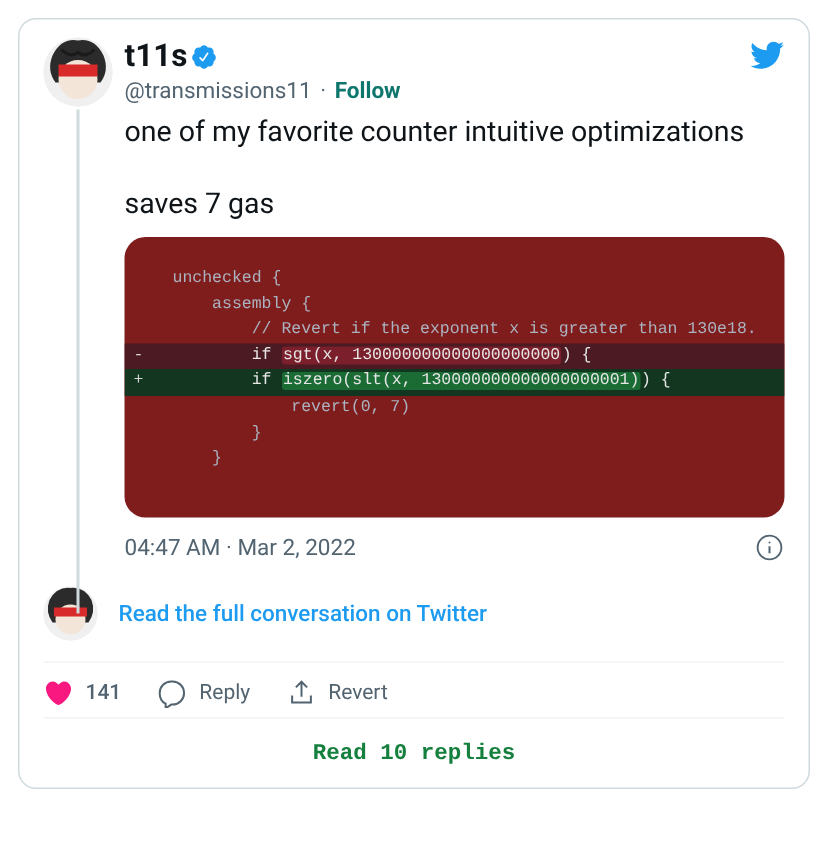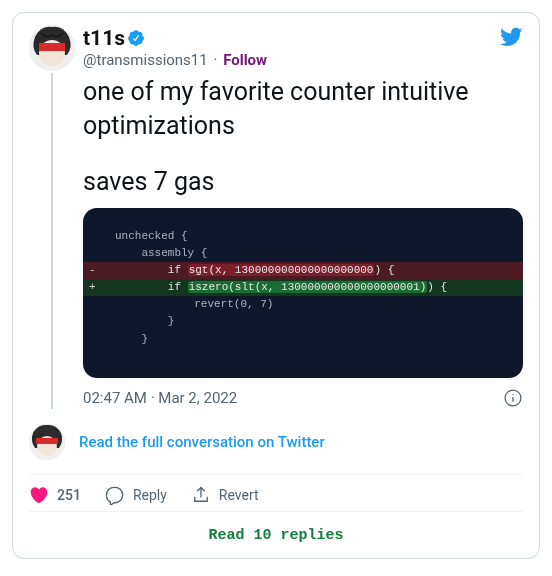--- a/index.html
+++ b/index.html
@@ -39,51 +39,51 @@
     background: #e6e6e6;
     overflow: hidden;
     flex-shrink: 0;
   }
   .avatar-small svg { width: 100%; height: 100%; display: block; }
   .name-block { display: flex; flex-direction: column; line-height: 1.25; }
   .name-row { display: flex; align-items: center; gap: 2px; }
   .display-name { font-weight: 700; font-size: 21px; color: #0f1419; }
   .verified { width: 18px; height: 18px; color: #1d9bf0; }
   .handle-row { font-size: 15px; color: #536471; }
-  .follow-link { color: #701a75; font-weight: 700; cursor: pointer; }
+  .follow-link { color: #0f766e; font-weight: 700; cursor: pointer; }
   .dot { color: #536471; margin: 0 2px; }
   .twitter-logo {
     position: absolute;
     top: 12px;
     right: 16px;
     width: 24px;
     height: 24px;
     color: #1d9bf0;
   }
   .thread-line {
     position: absolute;
     left: 38px;
     top: 60px;
     width: 2px;
     height: 336px;
     background: #cfd9de;
   }
   .tweet-body {
     margin-left: 54px;
     margin-top: 4px;
-    font-size: 25px;
+    font-size: 19px;
     line-height: 1.35;
     color: #0f1419;
   }
   .tweet-body p { margin-bottom: 22px; }
   .tweet-body p:last-child { margin-bottom: 10px; }
   .code-block {
     margin-left: 54px;
     margin-top: 6px;
-    background: #0f172a;
+    background: #7f1d1d;
     border-radius: 14px;
     padding: 20px 0 30px 0;
     font-family: "SFMono-Regular", Consolas, "Liberation Mono", Menlo, monospace;
     font-size: 11px;
     line-height: 1.55;
     color: #abb2bf;
     overflow: hidden;
   }
   .code-line { padding: 0 8px 0 32px; white-space: pre; position: relative; }
   .code-line.del { background: #4b1a22; color: #e6e6e6; }
@@ -173,29 +173,30 @@
   </div>
 
   <div class="tweet-body">
     <p>one of my favorite counter intuitive optimizations</p>
     <p>saves 7 gas</p>
   </div>
 
   <div class="code-block">
     <div class="code-line">unchecked {</div>
     <div class="code-line">    assembly {</div>
+    <div class="code-line">        // Revert if the exponent x is greater than 130e18.</div>
     <div class="code-line del"><span class="marker">-</span><span>        if </span><span class="hl-del">sgt(x, 130000000000000000000</span><span>) {</span></div>
     <div class="code-line add"><span class="marker">+</span><span>        if </span><span class="hl-add">iszero(slt(x, 130000000000000000001)</span><span>) {</span></div>
     <div class="code-line">            revert(0, 7)</div>
     <div class="code-line">        }</div>
     <div class="code-line">    }</div>
   </div>
 
   <div class="timestamp-row">
-    <span>02:47 AM · Mar 2, 2022</span>
+    <span>04:47 AM · Mar 2, 2022</span>
     <span class="info-icon">
       <svg viewBox="0 0 24 24" fill="none" stroke="currentColor" stroke-width="1.5">
           <circle cx="12" cy="12" r="9.5"></circle>
           <circle cx="12" cy="8" r="0.8" fill="currentColor" stroke="none"></circle>
           <line x1="12" y1="11" x2="12" y2="16.5" stroke-width="1.6"></line>
         </svg>
     </span>
   </div>
 
   <div class="convo-row">
@@ -208,21 +209,21 @@
       </svg>
     </div>
     <span class="convo-link">Read the full conversation on Twitter</span>
   </div>
 
   <div class="actions-row">
     <div class="action like">
       <svg viewBox="0 0 24 24">
           <path d="M12 21.638h-.014C9.403 21.59 1.95 14.856 1.95 8.478c0-3.064 2.525-5.754 5.403-5.754 2.29 0 3.83 1.58 4.646 2.73.814-1.148 2.354-2.73 4.645-2.73 2.88 0 5.404 2.69 5.404 5.755 0 6.376-7.454 13.11-10.037 13.157H12z"></path>
         </svg>
-      <span class="like-count">251</span>
+      <span class="like-count">141</span>
     </div>
     <div class="action">
       <svg viewBox="0 0 24 24" fill="none" stroke="currentColor" stroke-width="1.6">
           <path d="M1.75 12c0-5.1 4.14-9.25 9.25-9.25h1c5.1 0 9.25 4.14 9.25 9.25 0 5.1-4.14 9.25-9.25 9.25h-1l-4.5 3v-3.68C3.43 19.18 1.75 15.8 1.75 12z"></path>
         </svg>
       <span>Reply</span>
     </div>
     <div class="action">
       <svg viewBox="0 0 24 24" fill="none" stroke="currentColor" stroke-width="1.6">
           <path d="M12 3v12M7.5 7.5L12 3l4.5 4.5M4.5 14v5.5h15V14"></path>

